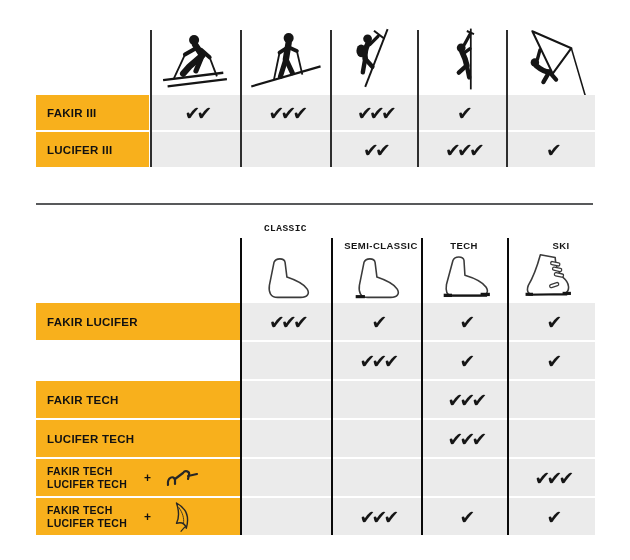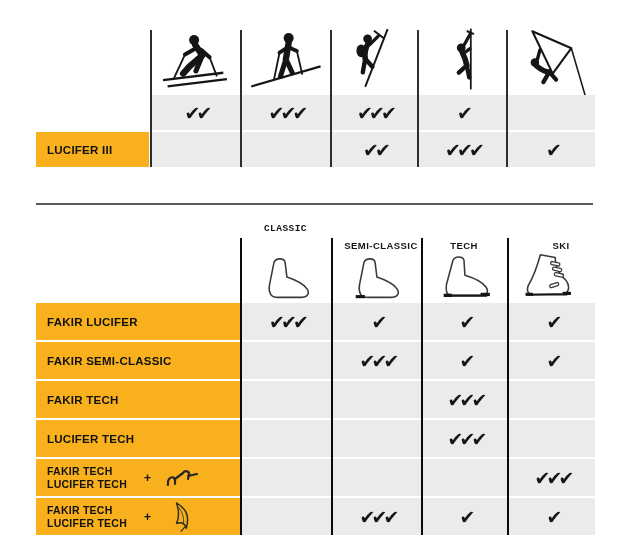--- a/index.html
+++ b/index.html
@@ -144,20 +144,23 @@
         <svg width="56" height="64">
           <use href="#ice-climbing-icon" xlink:href="#ice-climbing-icon"></use>
         </svg>
       </div>
       <div class="icon-box" style="left: 511.5px; top: 27px; width: 78px; height: 78px; position: absolute;">
         <svg width="78" height="78">
           <use href="#overhang-icon" xlink:href="#overhang-icon"></use>
         </svg>
       </div>
       <div style="left: 0px; top: 95px; width: 630px; height: 35px; position: absolute;">
+        <div class="row-label" style="left: 36px; top: 0px; width: 113px; height: 35px; position: absolute;">
+          <span>FAKIR III</span>
+        </div>
         <div class="row-gray" style="left: 151.5px; top: 0px; width: 443.5px; height: 35px; position: absolute;"></div>
         <div class="cell" style="left: 150px; top: 0px; width: 90px; height: 35px; position: absolute;">
           <span class="checks">✔✔</span>
         </div>
         <div class="cell" style="left: 240px; top: 0px; width: 90px; height: 35px; position: absolute;">
           <span class="checks">✔✔✔</span>
         </div>
         <div class="cell" style="left: 330px; top: 0px; width: 87px; height: 35px; position: absolute;">
           <span class="checks">✔✔✔</span>
         </div>
@@ -227,23 +230,20 @@
           <span class="checks">✔</span>
         </div>
         <div class="cell" style="left: 421px; top: 0px; width: 86px; height: 37px; position: absolute;">
           <span class="checks">✔</span>
         </div>
         <div class="cell" style="left: 507px; top: 0px; width: 88px; height: 37px; position: absolute;">
           <span class="checks">✔</span>
         </div>
       </div>
       <div style="left: 0px; top: 342px; width: 630px; height: 37px; position: absolute;">
-        <div class="row-label" style="left: 36px; top: 0px; width: 204px; height: 37px; position: absolute;">
-          <span>FAKIR SEMI-CLASSIC</span>
-        </div>
         <div class="row-gray" style="left: 242px; top: 0px; width: 353px; height: 37px; position: absolute;"></div>
         <div class="cell" style="left: 240px; top: 0px; width: 91px; height: 37px; position: absolute;"></div>
         <div class="cell" style="left: 331px; top: 0px; width: 90px; height: 37px; position: absolute;">
           <span class="checks">✔✔✔</span>
         </div>
         <div class="cell" style="left: 421px; top: 0px; width: 86px; height: 37px; position: absolute;">
           <span class="checks">✔</span>
         </div>
         <div class="cell" style="left: 507px; top: 0px; width: 88px; height: 37px; position: absolute;">
           <span class="checks">✔</span>

